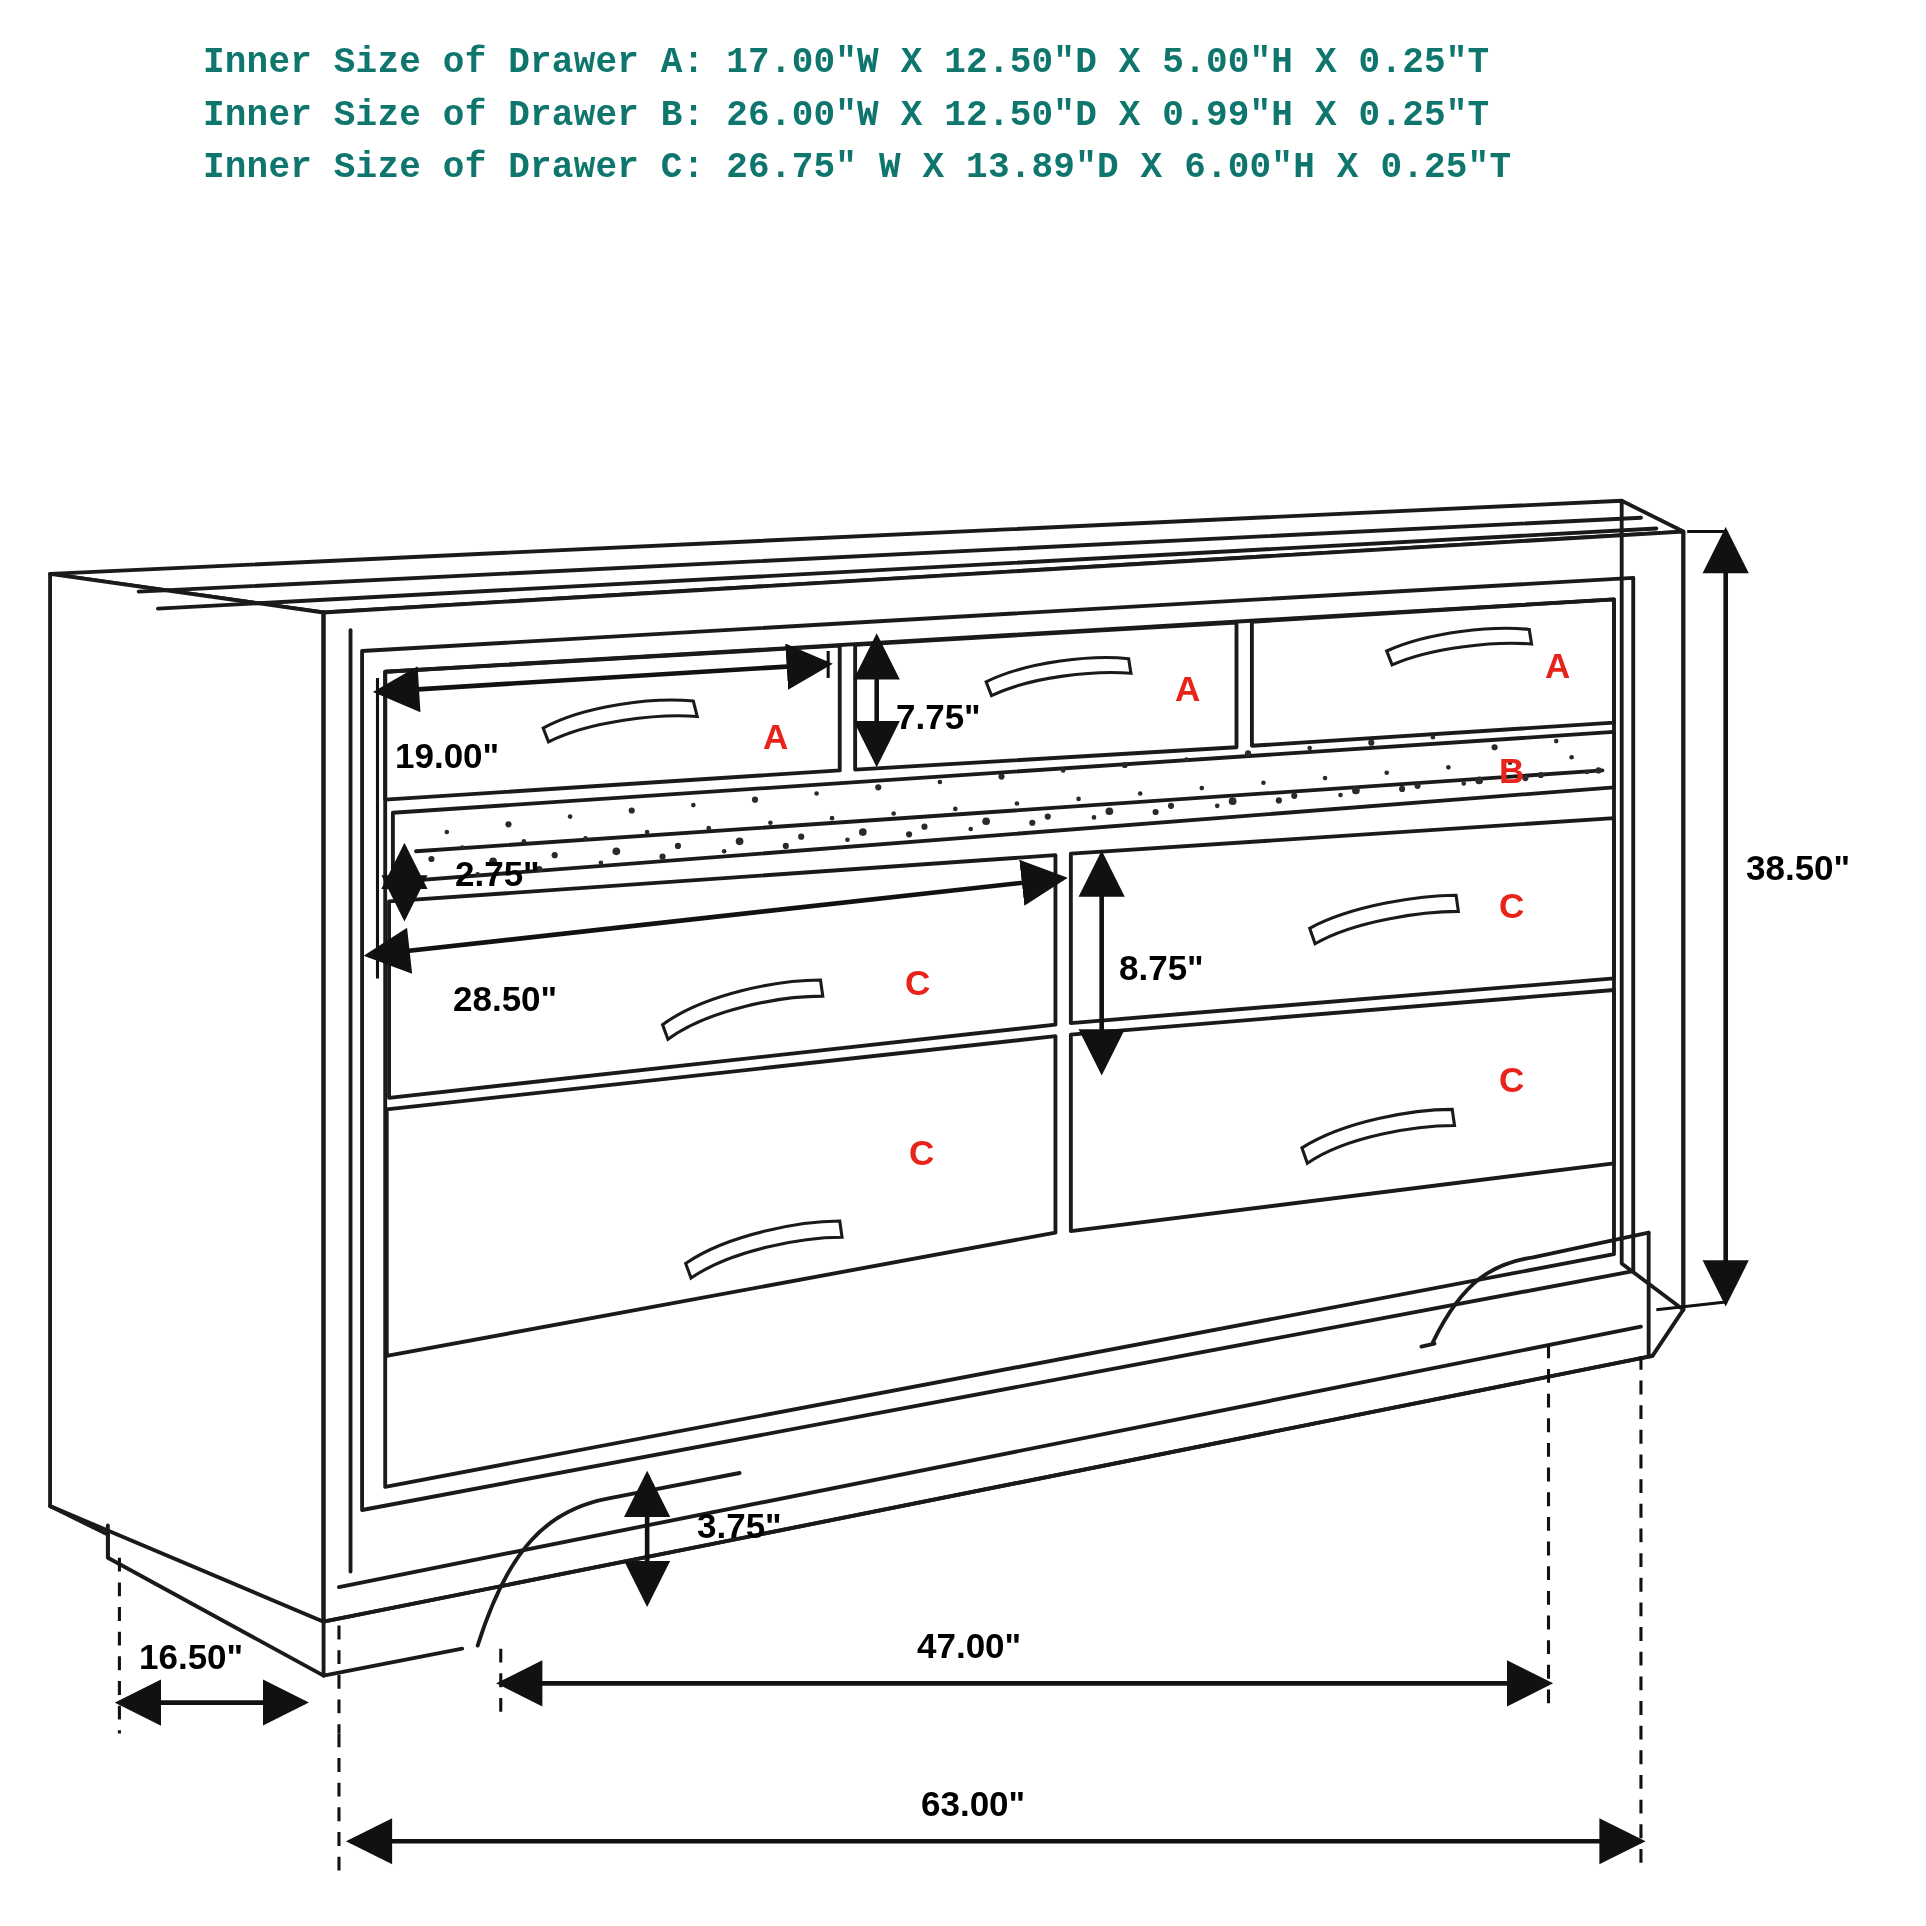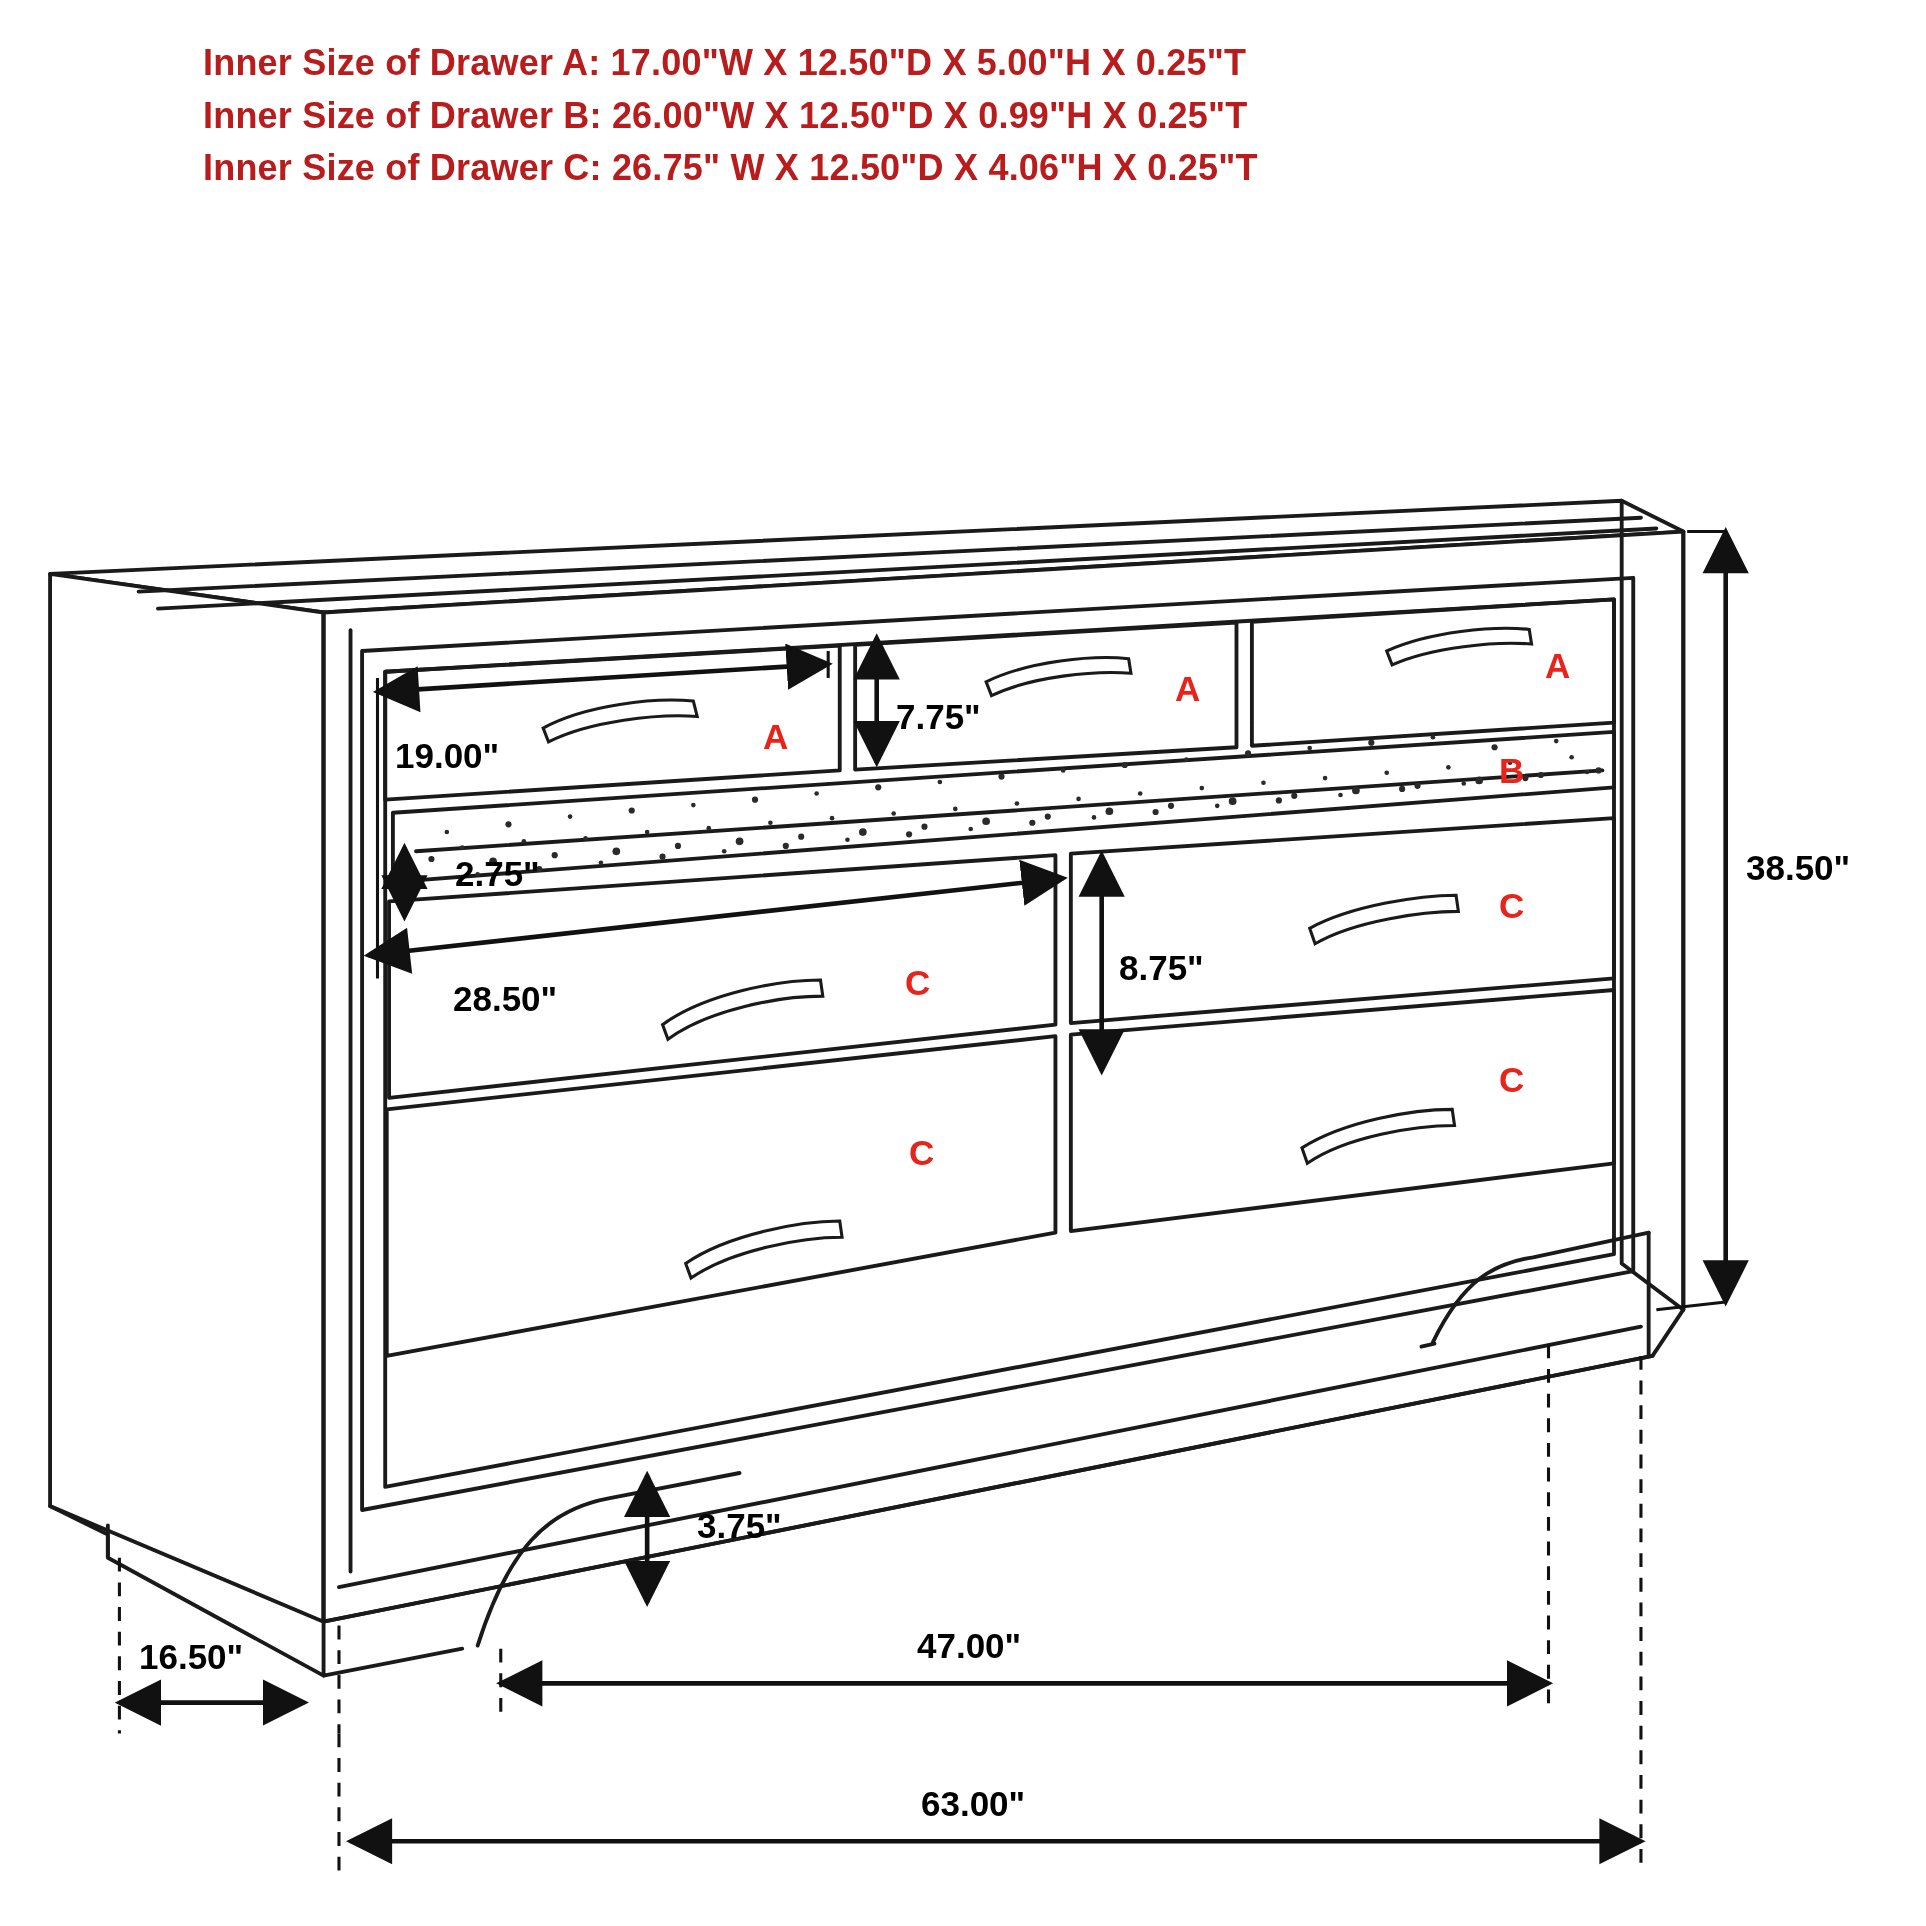--- a/index.html
+++ b/index.html
@@ -1,31 +1,31 @@
 <!DOCTYPE html>
 <html style="font-size:12.3px"><head>
 <meta charset="utf-8">
 <style>
   html,body{margin:0;padding:0;background:#ffffff;}
   body{width:1926px;height:1926px;position:relative;font-family:"Liberation Sans",sans-serif;overflow:hidden;}
   #root{position:absolute;left:0;top:0;width:1926px;height:1926px;}
-  .spec{position:absolute;font-weight:bold;font-size:36px;color:#b91c1c;letter-spacing:0.2px;white-space:nowrap;}
+  .spec{position:absolute;font-weight:bold;font-size:36px;color:#0f766e;letter-spacing:0.2px;white-space:nowrap;font-family:Liberation Mono, monospace;}
   .dim{position:absolute;font-weight:bold;font-size:35px;color:#000;white-space:nowrap;}
   .letter{position:absolute;font-weight:bold;font-size:35px;color:#e8231a;white-space:nowrap;}
   svg{position:absolute;left:0;top:0;}
   .ln{stroke:#1a1a1a;fill:none;}
 </style>
 </head>
 <body>
 
 <div id="root">
 
   <div class="spec" style="left:203px;top:42px;">Inner Size of Drawer A: 17.00"W X 12.50"D X 5.00"H X 0.25"T</div>
   <div class="spec" style="left:203px;top:95px;">Inner Size of Drawer B: 26.00"W X 12.50"D X 0.99"H X 0.25"T</div>
-  <div class="spec" style="left:203px;top:147px;">Inner Size of Drawer C: 26.75" W X 12.50"D X 4.06"H X 0.25"T</div>
+  <div class="spec" style="left:203px;top:147px;">Inner Size of Drawer C: 26.75" W X 13.89"D X 6.00"H X 0.25"T</div>
 
   <svg width="1926" height="1926" viewBox="0 0 2500 2500">
 
     <g class="ln" stroke-width="5" stroke-linejoin="round" stroke-linecap="round">
 
       <path d="M65,745 L2105,650 L2185,690 L420,795 Z" fill="#ffffff"></path>
 
       <path d="M65,745 L65,1955 L420,2105 L420,795 Z" fill="#ffffff"></path>
 
       <path d="M420,795 L2185,690 L2185,1700 L2145,1760 L420,2105 Z" fill="#ffffff"></path>

